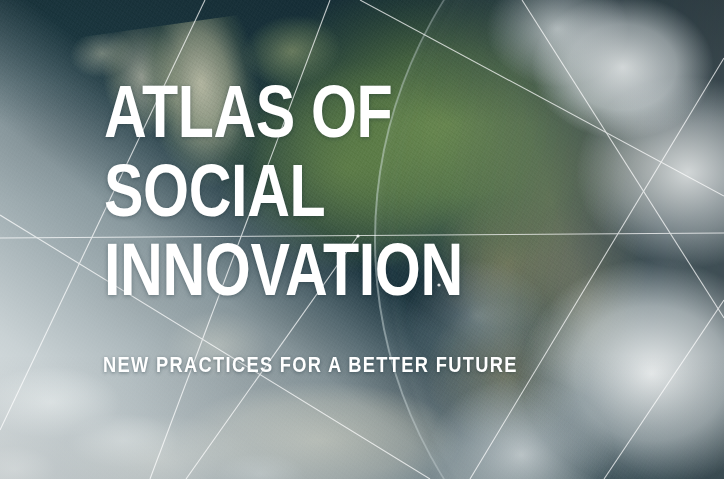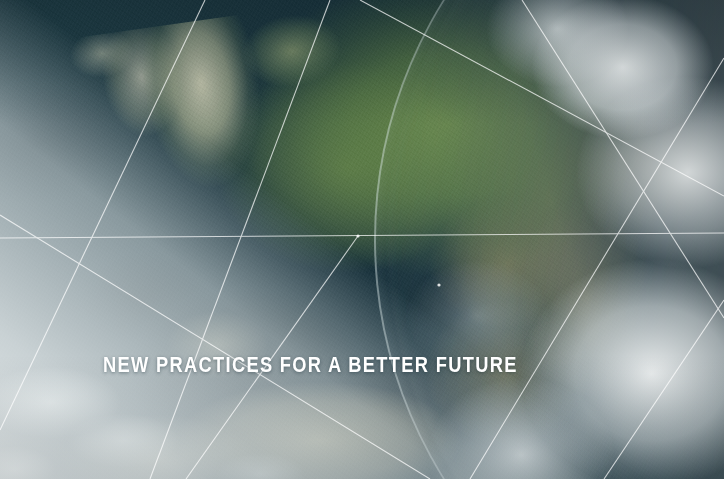--- a/index.html
+++ b/index.html
@@ -202,16 +202,21 @@
         <line x1="522" y1="0" x2="724" y2="318"></line>
         <line x1="604" y1="479" x2="724" y2="300"></line>
         <line x1="186" y1="479" x2="358" y2="236"></line>
       </g>
     <g id="network-nodes" fill="#ffffff" opacity="0.85">
         <circle cx="358" cy="236" r="1.6"></circle>
         <circle cx="439" cy="285" r="1.6"></circle>
       </g>
   </svg>
 
+  <div id="title-block">
+    <div class="title-line">ATLAS OF</div>
+    <div class="title-line">SOCIAL</div>
+    <div class="title-line">INNOVATION</div>
+  </div>
 
   <div id="subtitle">NEW PRACTICES FOR A BETTER FUTURE</div>
 
 </div>
 
 </body></html>

